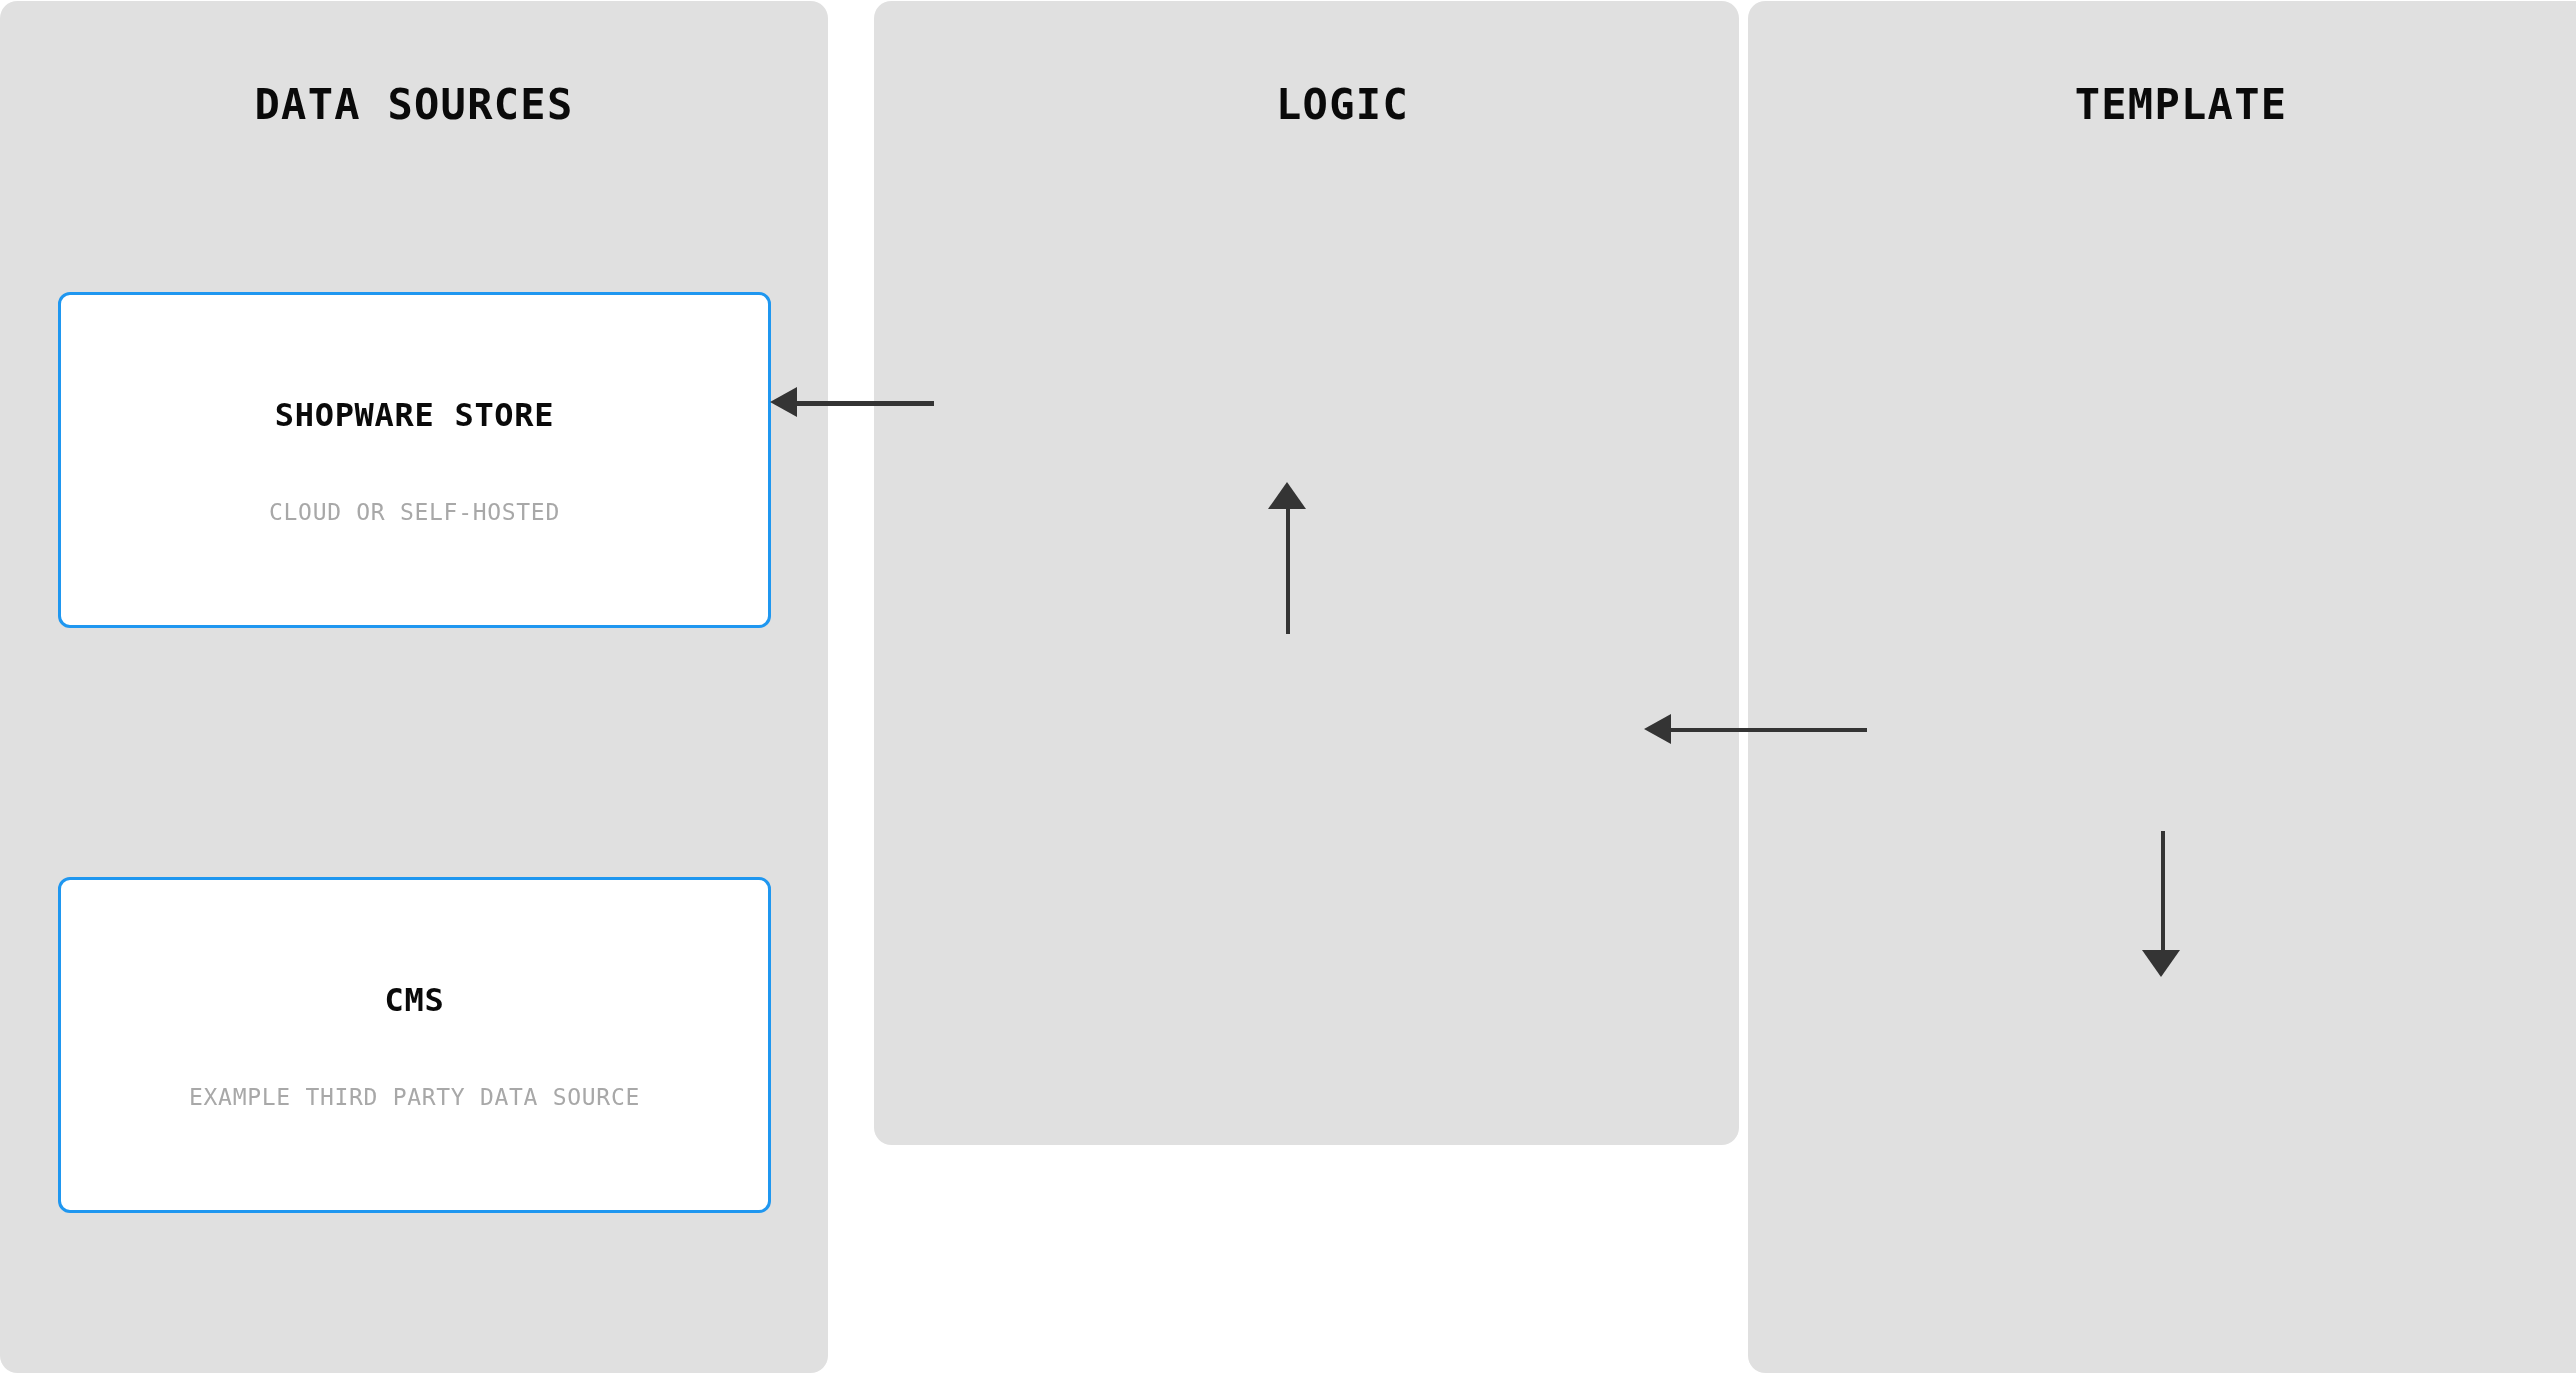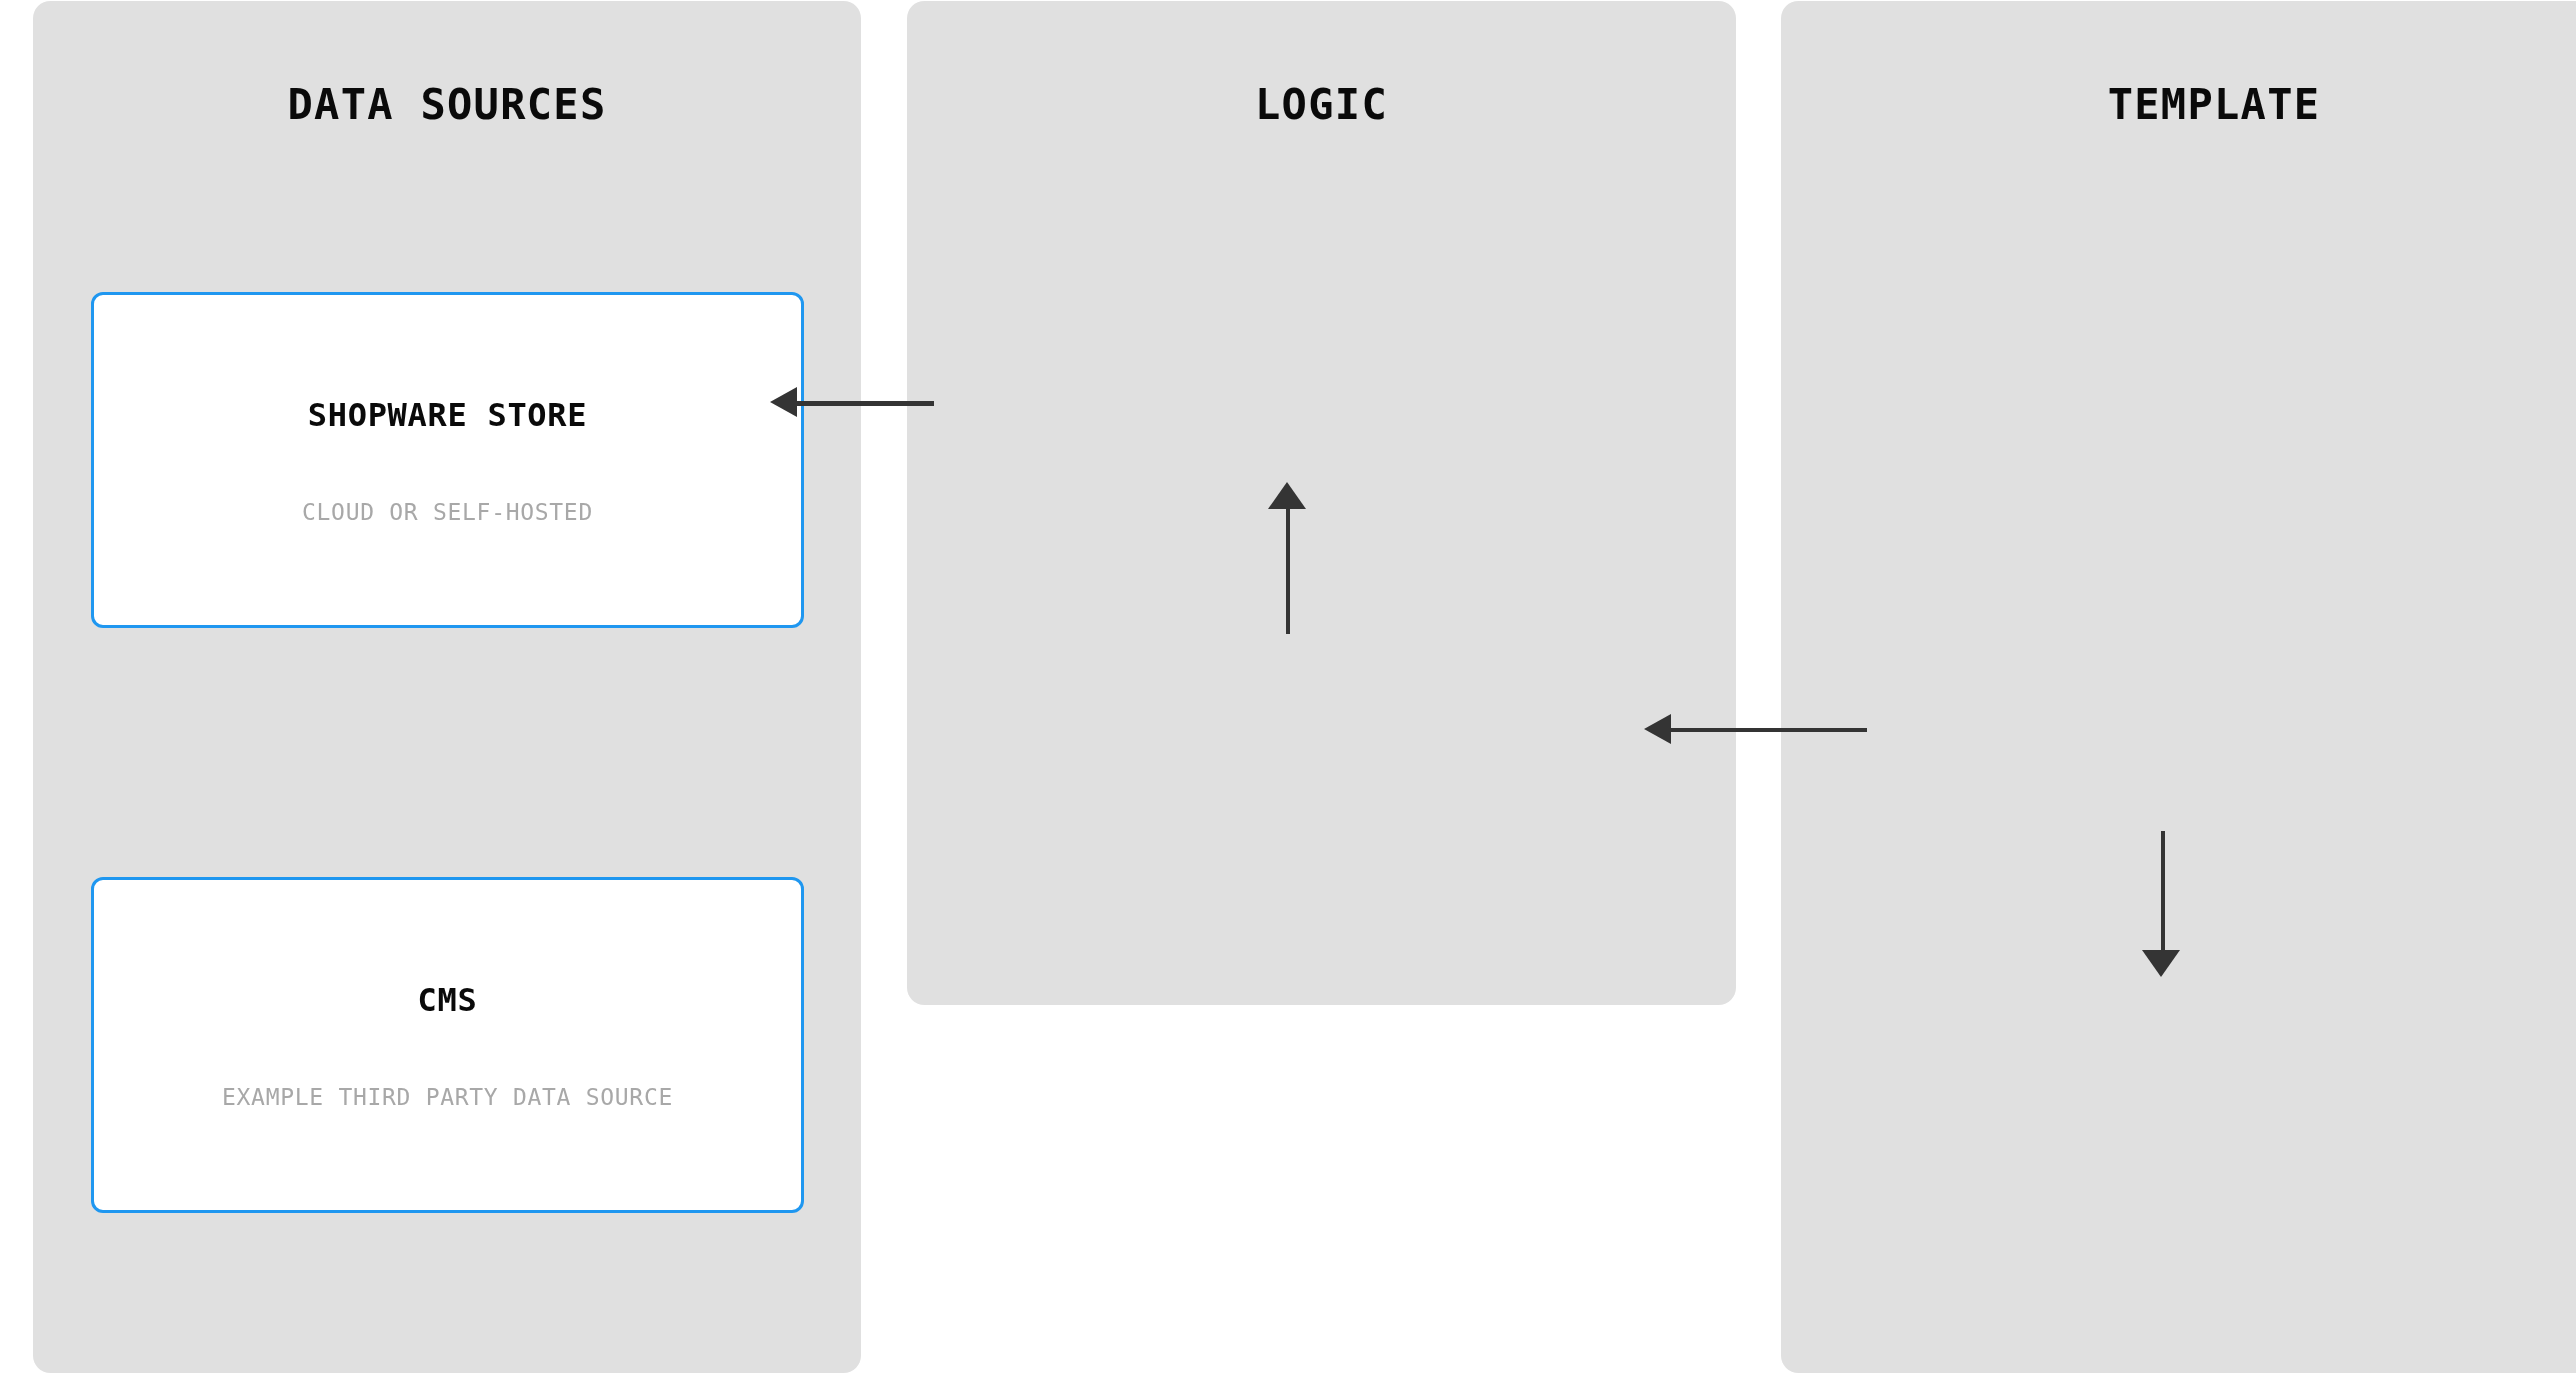--- a/index.html
+++ b/index.html
@@ -1,23 +1,23 @@
 <!DOCTYPE html>
 <html style="font-size:10.7px"><head>
 <meta charset="utf-8">
 <style>
   html,body{margin:0;padding:0;background:#ffffff;}
   body{width:2576px;height:1378px;position:relative;overflow:hidden;
        font-family:"DejaVu Sans Mono","Liberation Mono",monospace;}
 
   .canvas{position:absolute;inset:0;background:#ffffff;}
 
-  .panel{position:absolute;background:#e0e0e0;border-radius:17.4px;margin-left:33px;}
+  .panel{position:absolute;background:#e0e0e0;border-radius:17.4px;}
   #panel-0{left:0px;   top:1.3px; width:828px; height:1372px;}
-  #panel-1{left:874px;top:1.3px; width:829px; height:1004px;}
+  #panel-1{left:874px;top:1.3px; width:829px; height:1144px;padding-left:36px;}
   #panel-2{left:1748px;top:1.3px; width:848px; height:1372px;padding-left:6px;}
 
   .panel-title{position:absolute;width:100%;text-align:center;
      color:#0a0a0a;font-weight:700;font-size:42px;letter-spacing:1.3px;
      top:79px;white-space:nowrap;}
 
   .node{position:absolute;background:#ffffff;border-radius:12px;
         box-sizing:border-box;display:flex;flex-direction:column;
         align-items:center;justify-content:center;gap:41px;}
   .node.strong{border:3.4px solid #1f97f0;}

